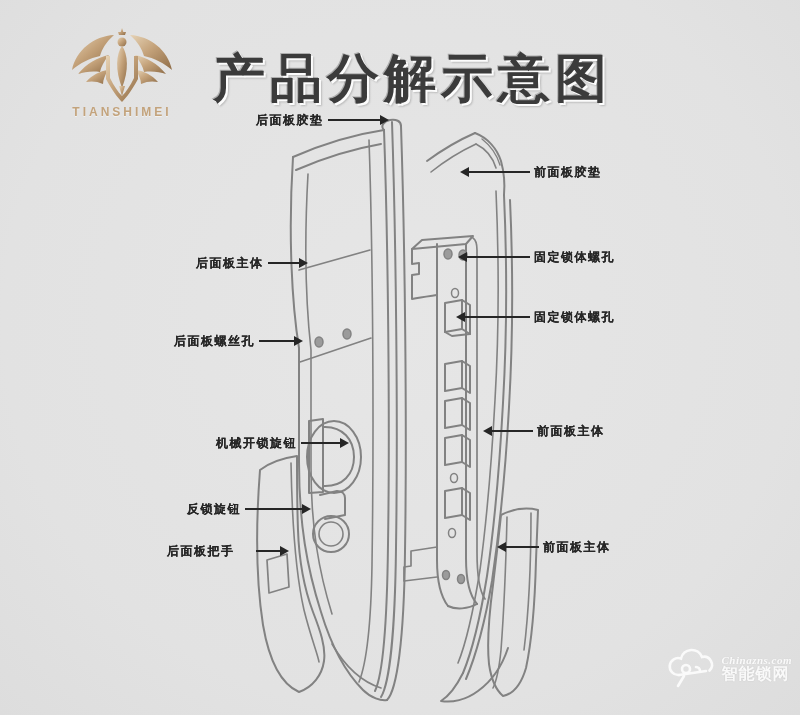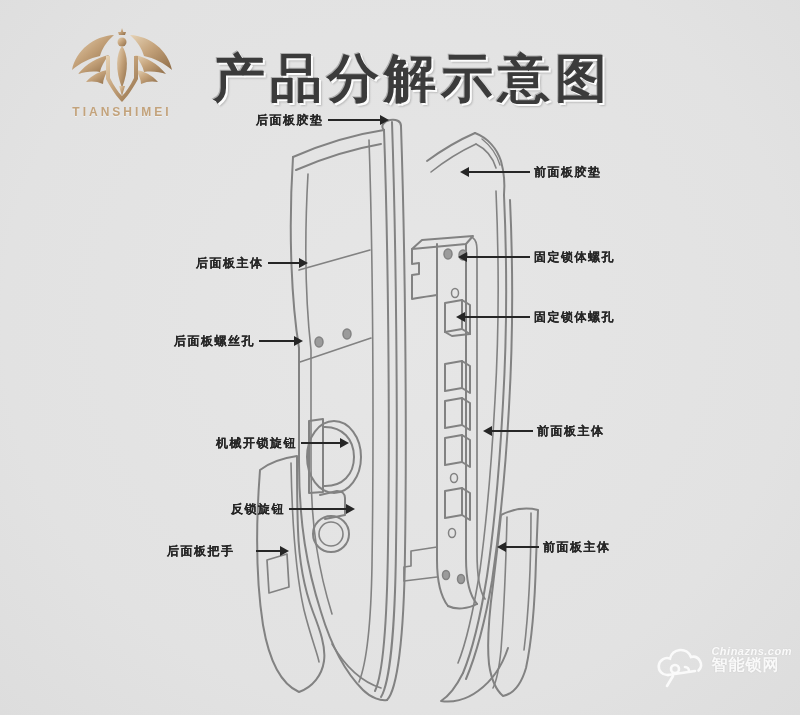--- a/index.html
+++ b/index.html
@@ -65,28 +65,28 @@
   .callout .gap-r { margin-right:4px; }
 
   .c1  { left:256px; top:109px; }  .c1 .cl  { width:53px; }
   .c2  { left:468px; top:161px; }  .c2 .cl  { width:62px; }
   .c3  { left:196px; top:252px;text-align:center; }  .c3 .cl  { width:32px; }
   .c4  { left:466px; top:246px; }  .c4 .cl  { width:64px; }
   .c5  { left:464px; top:306px; }  .c5 .cl  { width:66px; }
   .c6  { left:174px; top:330px; }  .c6 .cl  { width:36px; }
   .c7  { left:491px; top:372px;margin-top:48px; }  .c7 .cl  { width:42px; }
   .c8  { left:180px; top:432px;margin-left:36px; }  .c8 .cl  { width:40px; }
-  .c9  { left:187px; top:498px;margin-left:44px; }  .c9 .cl  { width:58px; }
+  .c9  { left:187px; top:498px; }  .c9 .cl  { width:58px; }
   .c10 { left:167px; top:540px;gap:17px; }  .c10 .cl { width:25px; }
   .c11 { left:505px; top:536px; }  .c11 .cl { width:34px; }
 
   
   .watermark {
     position:absolute; right:8px; bottom:24px;
-    display:flex; align-items:flex-start; opacity:.9;
+    display:flex; align-items:center; opacity:.9;font-family:Liberation Serif, serif;
   }
   .wm-text { margin-left:4px; }
   .wm-en {
     font-size:11px; font-style:italic; font-weight:bold; letter-spacing:.5px;
     color:rgba(255,255,255,.95); text-shadow:0 0 2px rgba(0,0,0,.10);
   }
   .wm-cn {
     font-size:16px; font-weight:bold; letter-spacing:1px;
     color:rgba(255,255,255,.95); text-shadow:0 0 2px rgba(0,0,0,.12);
     line-height:1.0;

